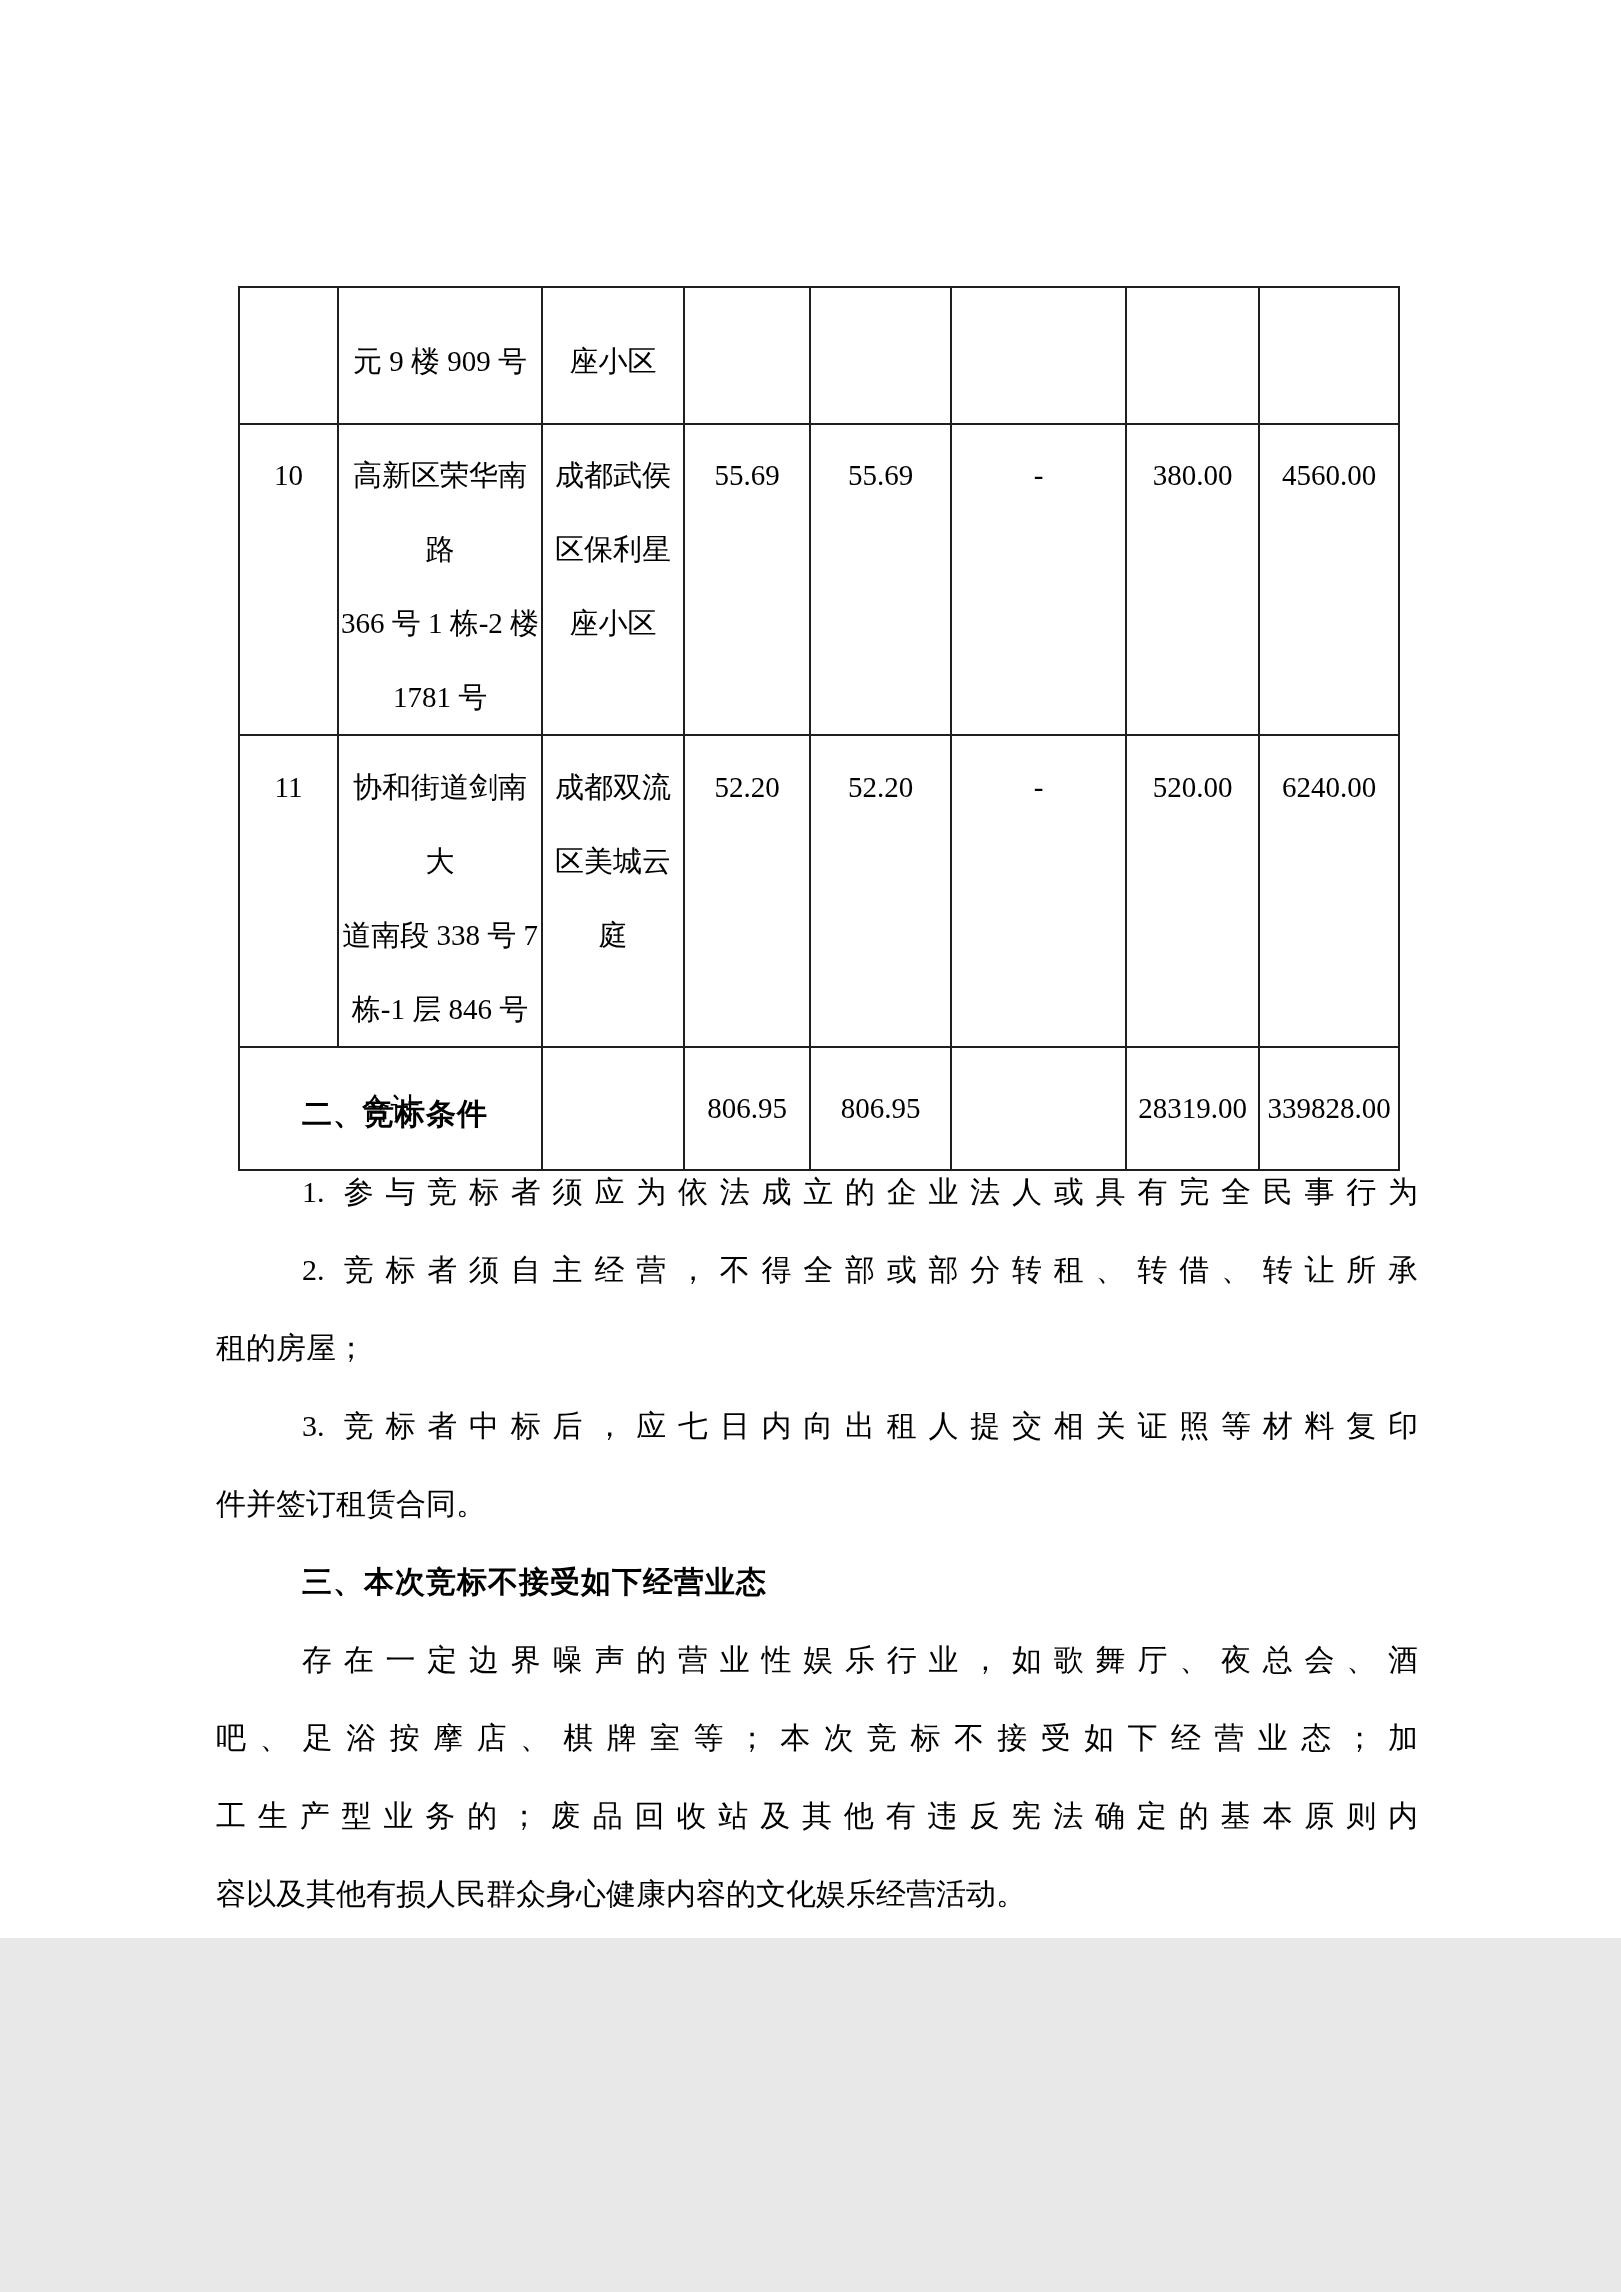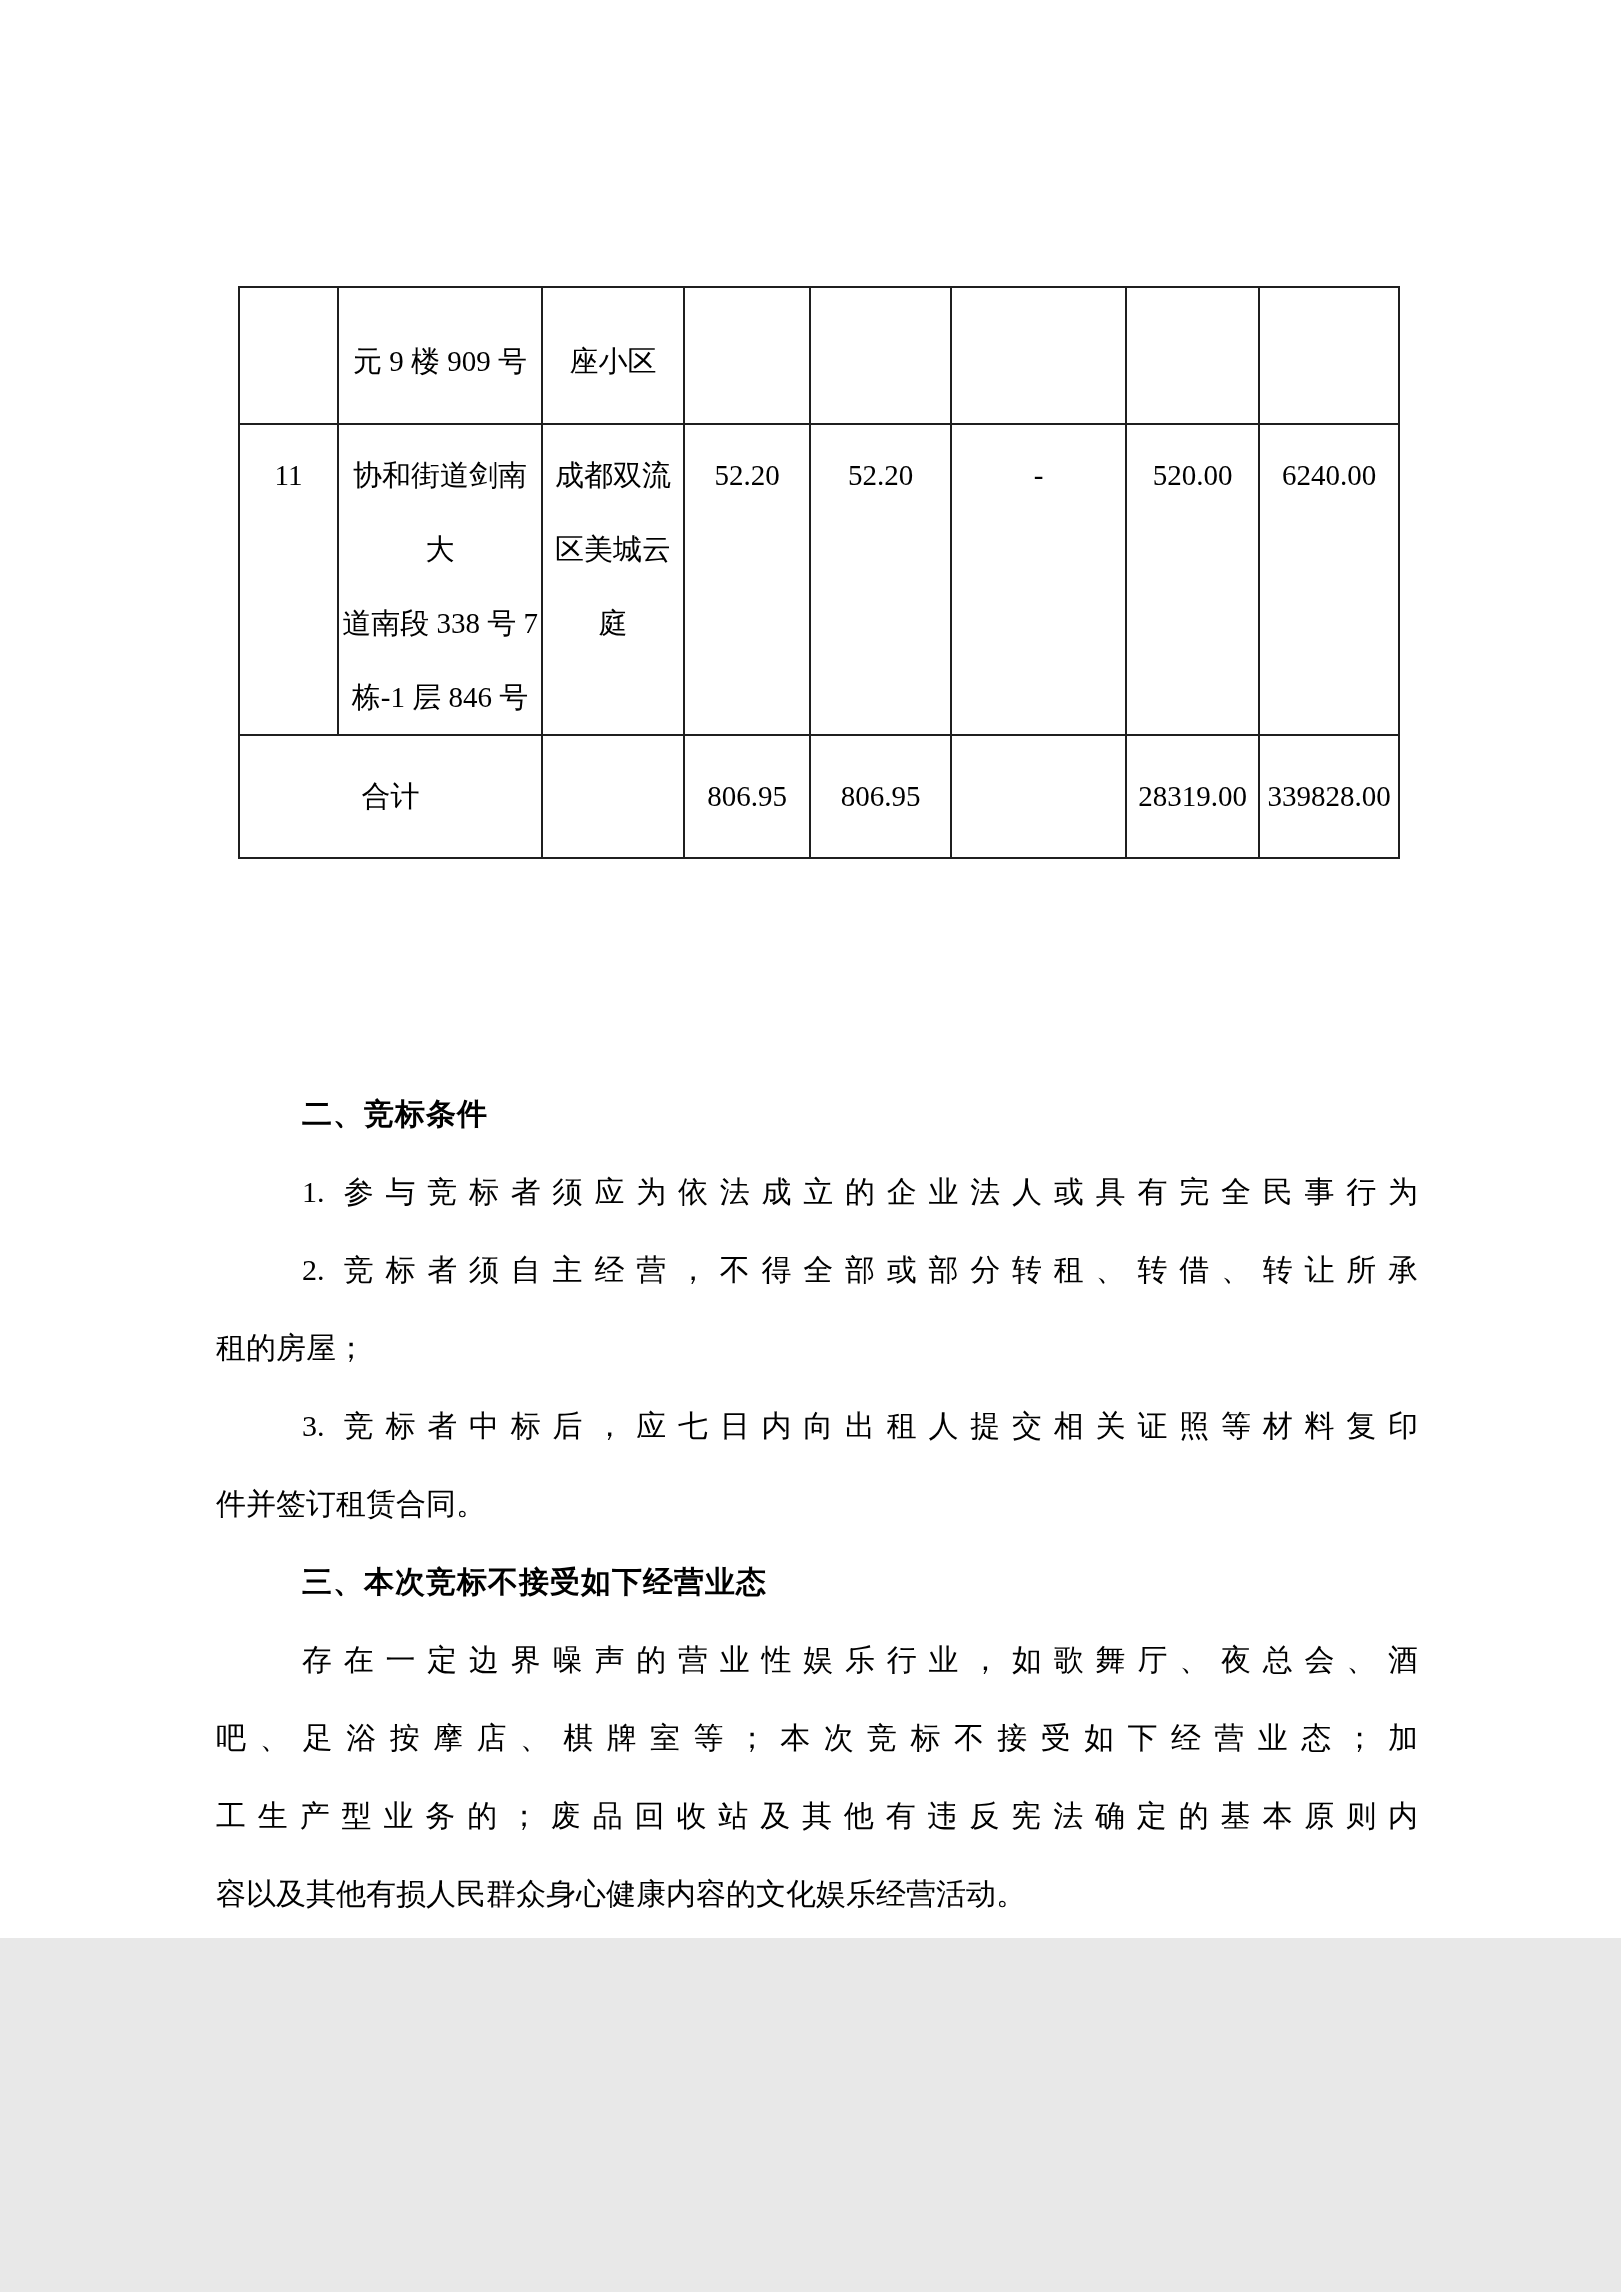--- a/index.html
+++ b/index.html
@@ -109,20 +109,38 @@
         <td></td>
         <td>元 9 楼 909 号</td>
         <td>座小区</td>
         <td></td>
         <td></td>
         <td></td>
         <td></td>
         <td></td>
       </tr>
 
+      <tr class="row-data">
+        <td>10</td>
+        <td>
+          <div>高新区荣华南路</div>
+          <div>366 号 1 栋-2 楼</div>
+          <div>1781 号</div>
+        </td>
+        <td>
+          <div>成都武侯</div>
+          <div>区保利星</div>
+          <div>座小区</div>
+        </td>
+        <td>55.69</td>
+        <td>55.69</td>
+        <td>-</td>
+        <td>380.00</td>
+        <td>4560.00</td>
+      </tr>
 
       <tr class="row-data">
         <td>11</td>
         <td>
           <div>协和街道剑南大</div>
           <div>道南段 338 号 7</div>
           <div>栋-1 层 846 号</div>
         </td>
         <td>
           <div>成都双流</div>

